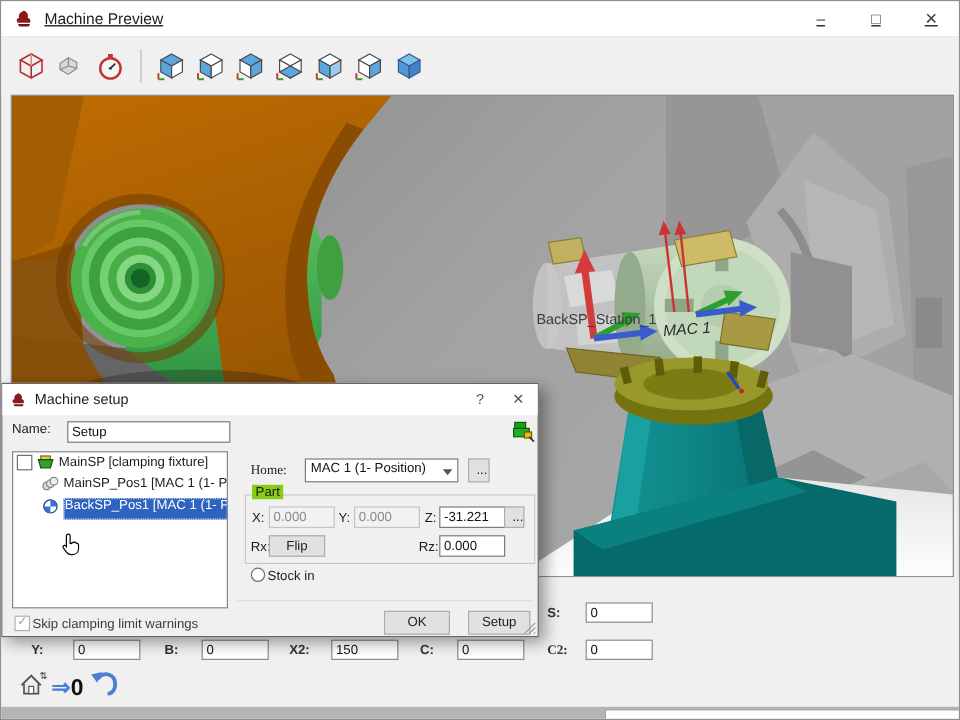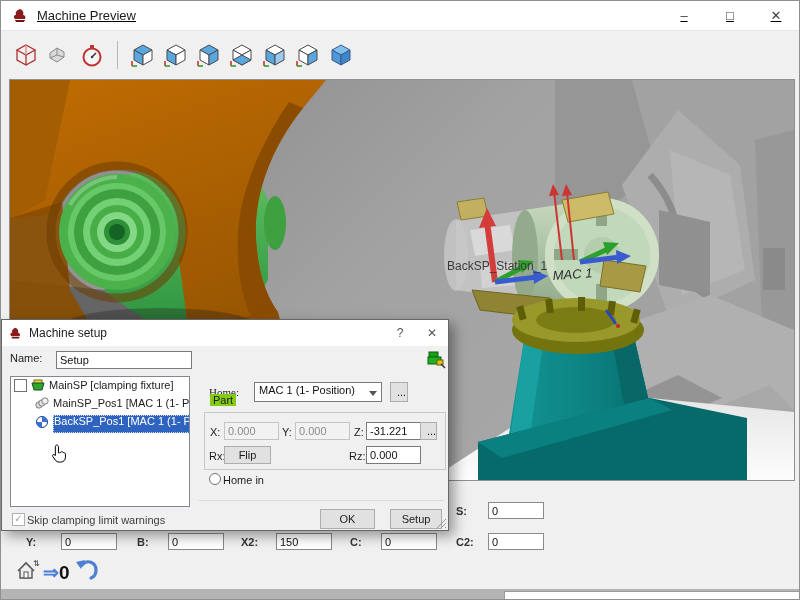--- a/index.html
+++ b/index.html
@@ -37,21 +37,21 @@
   .dlg-title-text{margin-left:6px;font-size:12px;color:#1c1c1c;}
   .dlg-ctrl{margin-left:auto;display:flex;height:100%;}
   .dlg-btnx{width:32px;height:100%;display:flex;align-items:center;justify-content:center;font-size:12px;color:#555;}
   .dlg-label{position:absolute;font-size:11px;color:#1c1c1c;}
   .dlg-input{position:absolute;border:1px solid #7a7a7a;background:#fff;font-size:11px;color:#111;padding:0 3px;font-family:"Liberation Sans",sans-serif;height:16px;}
   .dlg-input.dis{background:#f2f2f2;color:#8a8a8a;border-color:#c4c4c4;}
   .btn{position:absolute;background:#e1e1e1;border:1px solid #adadad;font-size:11px;color:#1c1c1c;text-align:center;font-family:"Liberation Sans",sans-serif;}
   .select{position:absolute;left:252px;top:62px;width:128px;height:20px;background:#fff;border:1px solid #7a7a7a;box-sizing:border-box;font-size:11px;color:#111;padding:1px 16px 0 4px;}
   .select .chev{position:absolute;right:4px;top:8px;width:0;height:0;border-left:4px solid transparent;border-right:4px solid transparent;border-top:5px solid #555;}
   .groupbox{position:absolute;left:202px;top:92px;width:240px;height:56px;border:1px solid #c8c8c8;}
-  .group-label{position:absolute;left:208px;top:74px;font-size:11px;color:#1c1c1c;background:#84cc16;padding:0 3px;}
+  .group-label{position:absolute;left:208px;top:84px;font-size:11px;color:#1c1c1c;background:#84cc16;padding:0 3px;}
   .tree{position:absolute;left:8px;top:56px;width:180px;height:131px;background:#fff;border:1px solid #828790;box-sizing:border-box;overflow:hidden;}
   .tree-row{position:relative;height:18px;display:flex;font-size:11px;color:#1c1c1c;padding-left:3px;}
   .tree-row.child{padding-left:24px;}
   .cb{width:11px;height:11px;border:1px solid #707070;background:#fff;margin-right:4px;flex:0 0 auto;}
   .ti{margin-right:4px;flex:0 0 auto;}
   .tl{white-space:nowrap;}
   .tl.sel{background:#2e63c0;color:#fff;outline:1px dotted #cfe0ff;outline-offset:-1px;padding:0 1px;}
   .radio{position:absolute;left:207px;top:153px;width:10px;height:10px;border:1px solid #707070;border-radius:50%;background:#fff;}
   .chk{position:absolute;left:10px;top:193px;width:11px;height:11px;border:1px solid #b0b0b0;background:#fff;font-size:10px;line-height:10px;color:#a0a0a0;text-align:center;}
   .sep-line{position:absolute;left:196px;top:180px;width:246px;height:1px;background:#dcdcdc;}
@@ -309,21 +309,21 @@
     <input class="fld" style="left: 487px; top: 21px;" value="0">
 
     <span class="fld-label" style="left:25px;top:55px;">Y:</span>
     <input class="fld" style="left: 60px; top: 52px;" value="0">
     <span class="fld-label" style="left:136px;top:55px;">B:</span>
     <input class="fld" style="left: 167px; top: 52px;" value="0">
     <span class="fld-label" style="left:240px;top:55px;">X2:</span>
     <input class="fld" style="left: 275px; top: 52px;" value="150">
     <span class="fld-label" style="left:349px;top:55px;">C:</span>
     <input class="fld" style="left: 380px; top: 52px;" value="0">
-    <span class="fld-label" style="left:455px;top:55px;">C2:</span>
+    <span class="fld-label" style="left:455px;top:55px;font-family:Liberation Serif, serif;">C2:</span>
     <input class="fld" style="left: 487px; top: 52px;" value="0">
 
     <svg style="position:absolute;left:13px;top:77px;" width="26" height="26" viewBox="0 0 26 26">
       <path d="M4,13 L12,5 L20,13" fill="none" stroke="#555" stroke-width="1.6"></path>
       <path d="M6,12 L6,20 L18,20 L18,12" fill="#ececec" stroke="#555" stroke-width="1.4"></path>
       <rect x="10" y="14" width="4" height="6" fill="#fff" stroke="#555" stroke-width="1"></rect>
       <text x="19" y="8" font-size="8" fill="#333" font-family="DejaVu Sans, sans-serif">⇅</text>
     </svg>
     <span class="goto-zero"><span class="arrow">⇒</span><span>0</span></span>
     <svg style="position:absolute;left:72px;top:73px;" width="28" height="28" viewBox="0 0 28 28">
@@ -404,21 +404,21 @@
     <span class="dlg-label" style="left:352px;top:106px;">Z:</span>
     <input class="dlg-input" style="left: 364px; top: 102px; width: 47px;" value="-31.221">
     <button class="btn" style="left:418px;top:102px;width:17px;height:18px;">...</button>
 
     <span class="dlg-label" style="left:207px;top:130px;">Rx:</span>
     <button class="btn" style="left:222px;top:126px;width:47px;height:18px;">Flip</button>
     <span class="dlg-label" style="left:347px;top:130px;">Rz:</span>
     <input class="dlg-input" style="left: 364px; top: 126px; width: 47px;" value="0.000">
 
     <span class="radio"></span>
-    <span class="dlg-label" style="left:221px;top:154px;">Home in</span>
+    <span class="dlg-label" style="left:221px;top:154px;">Stock in</span>
 
     <div class="sep-line"></div>
 
     <span class="chk">✓</span>
     <span class="dlg-label" style="left:25px;top:194px;color:#3c3c3c;">Skip clamping limit warnings</span>
 
     <button class="btn" style="left:318px;top:189px;width:55px;height:20px;">OK</button>
     <button class="btn" style="left:388px;top:189px;width:52px;height:20px;">Setup</button>
 
     <svg class="grip" viewBox="0 0 12 12">

